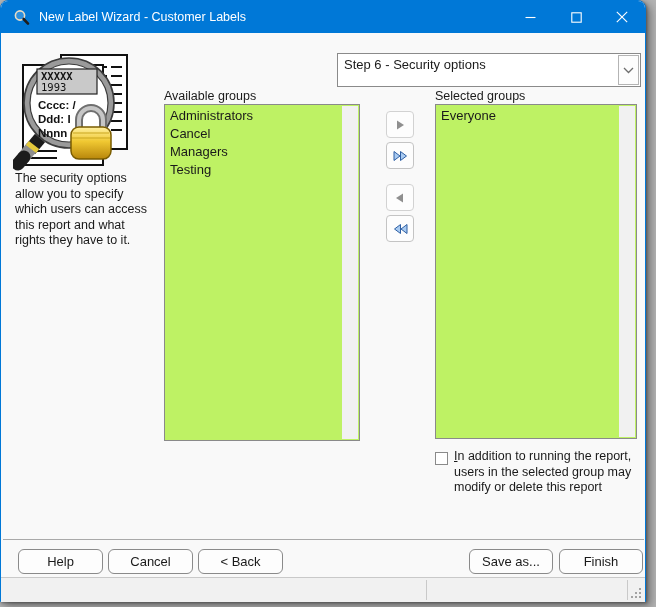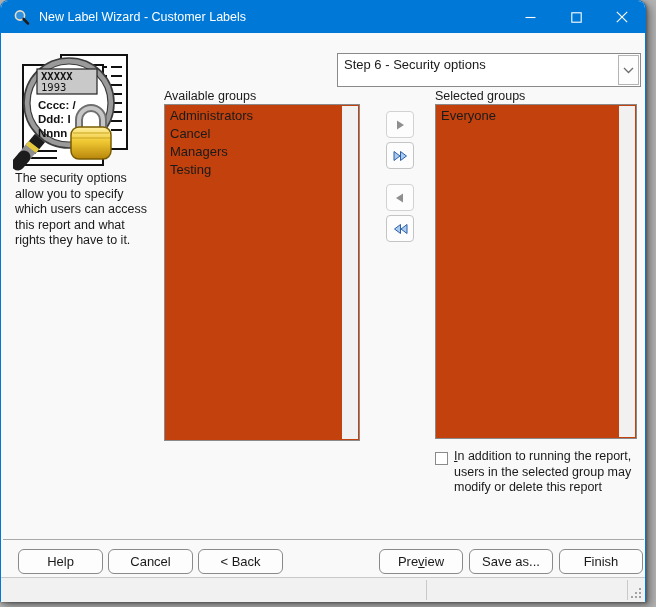--- a/index.html
+++ b/index.html
@@ -50,21 +50,21 @@
   .wizard-graphic { position:absolute; left:12px; top:44px; width:132px; height:128px; }
   .intro-text {
     position:absolute; left:14px; top:170px; width:133px;
     font-size:12.5px; line-height:15.5px;
   }
   
   .list-label { position:absolute; font-size:12.5px; white-space:nowrap; }
   .label-available { left:163px; top:88px;text-align:right; }
   .label-selected  { left:434px; top:88px; }
   .listbox {
-    position:absolute; background:#c2410c; border:1px solid #8a8a8a;
+    position:absolute; background:#bef264; border:1px solid #8a8a8a;
     padding:2px 0 0 0; overflow:hidden;
   }
   .listbox-available { left:163px; top:103px; width:196px; height:337px; }
   .listbox-selected  { left:434px; top:103px; width:202px; height:335px; }
   .list-item { font-size:13px; line-height:18px; padding-left:5px; white-space:nowrap; }
   .scrollbar {
     position:absolute; top:1px; bottom:1px; right:1px; width:16px; background:#f1f1f1;
   }
   
   .xfer-btn {
@@ -264,25 +264,20 @@
     <span class="modify-box"></span>
     <div class="modify-text">
       <span class="mnemonic">I</span><span>n addition to running the report, users in the selected group may modify or delete this report</span>
     </div>
   </div>
 
   <div class="divider"></div>
   <button class="dlg-btn btn-help">Help</button>
   <button class="dlg-btn btn-cancel">Cancel</button>
   <button class="dlg-btn btn-back">&lt; Back</button>
-  <button class="dlg-btn btn-preview">
-      <span>Pre</span>
-      <span class="mnemonic">v</span>
-      <span>iew</span>
-    </button>
   <button class="dlg-btn btn-saveas">Save as...</button>
   <button class="dlg-btn btn-finish">Finish</button>
 
   <div class="statusbar">
     <div class="status-sep sep-1"></div>
     <div class="status-sep sep-2"></div>
     <svg class="size-grip" width="12" height="12" viewBox="0 0 12 12">
       <g fill="#a3a3a3">
         <rect x="9" y="9" width="2" height="2"></rect>
           <rect x="9" y="5" width="2" height="2"></rect>

